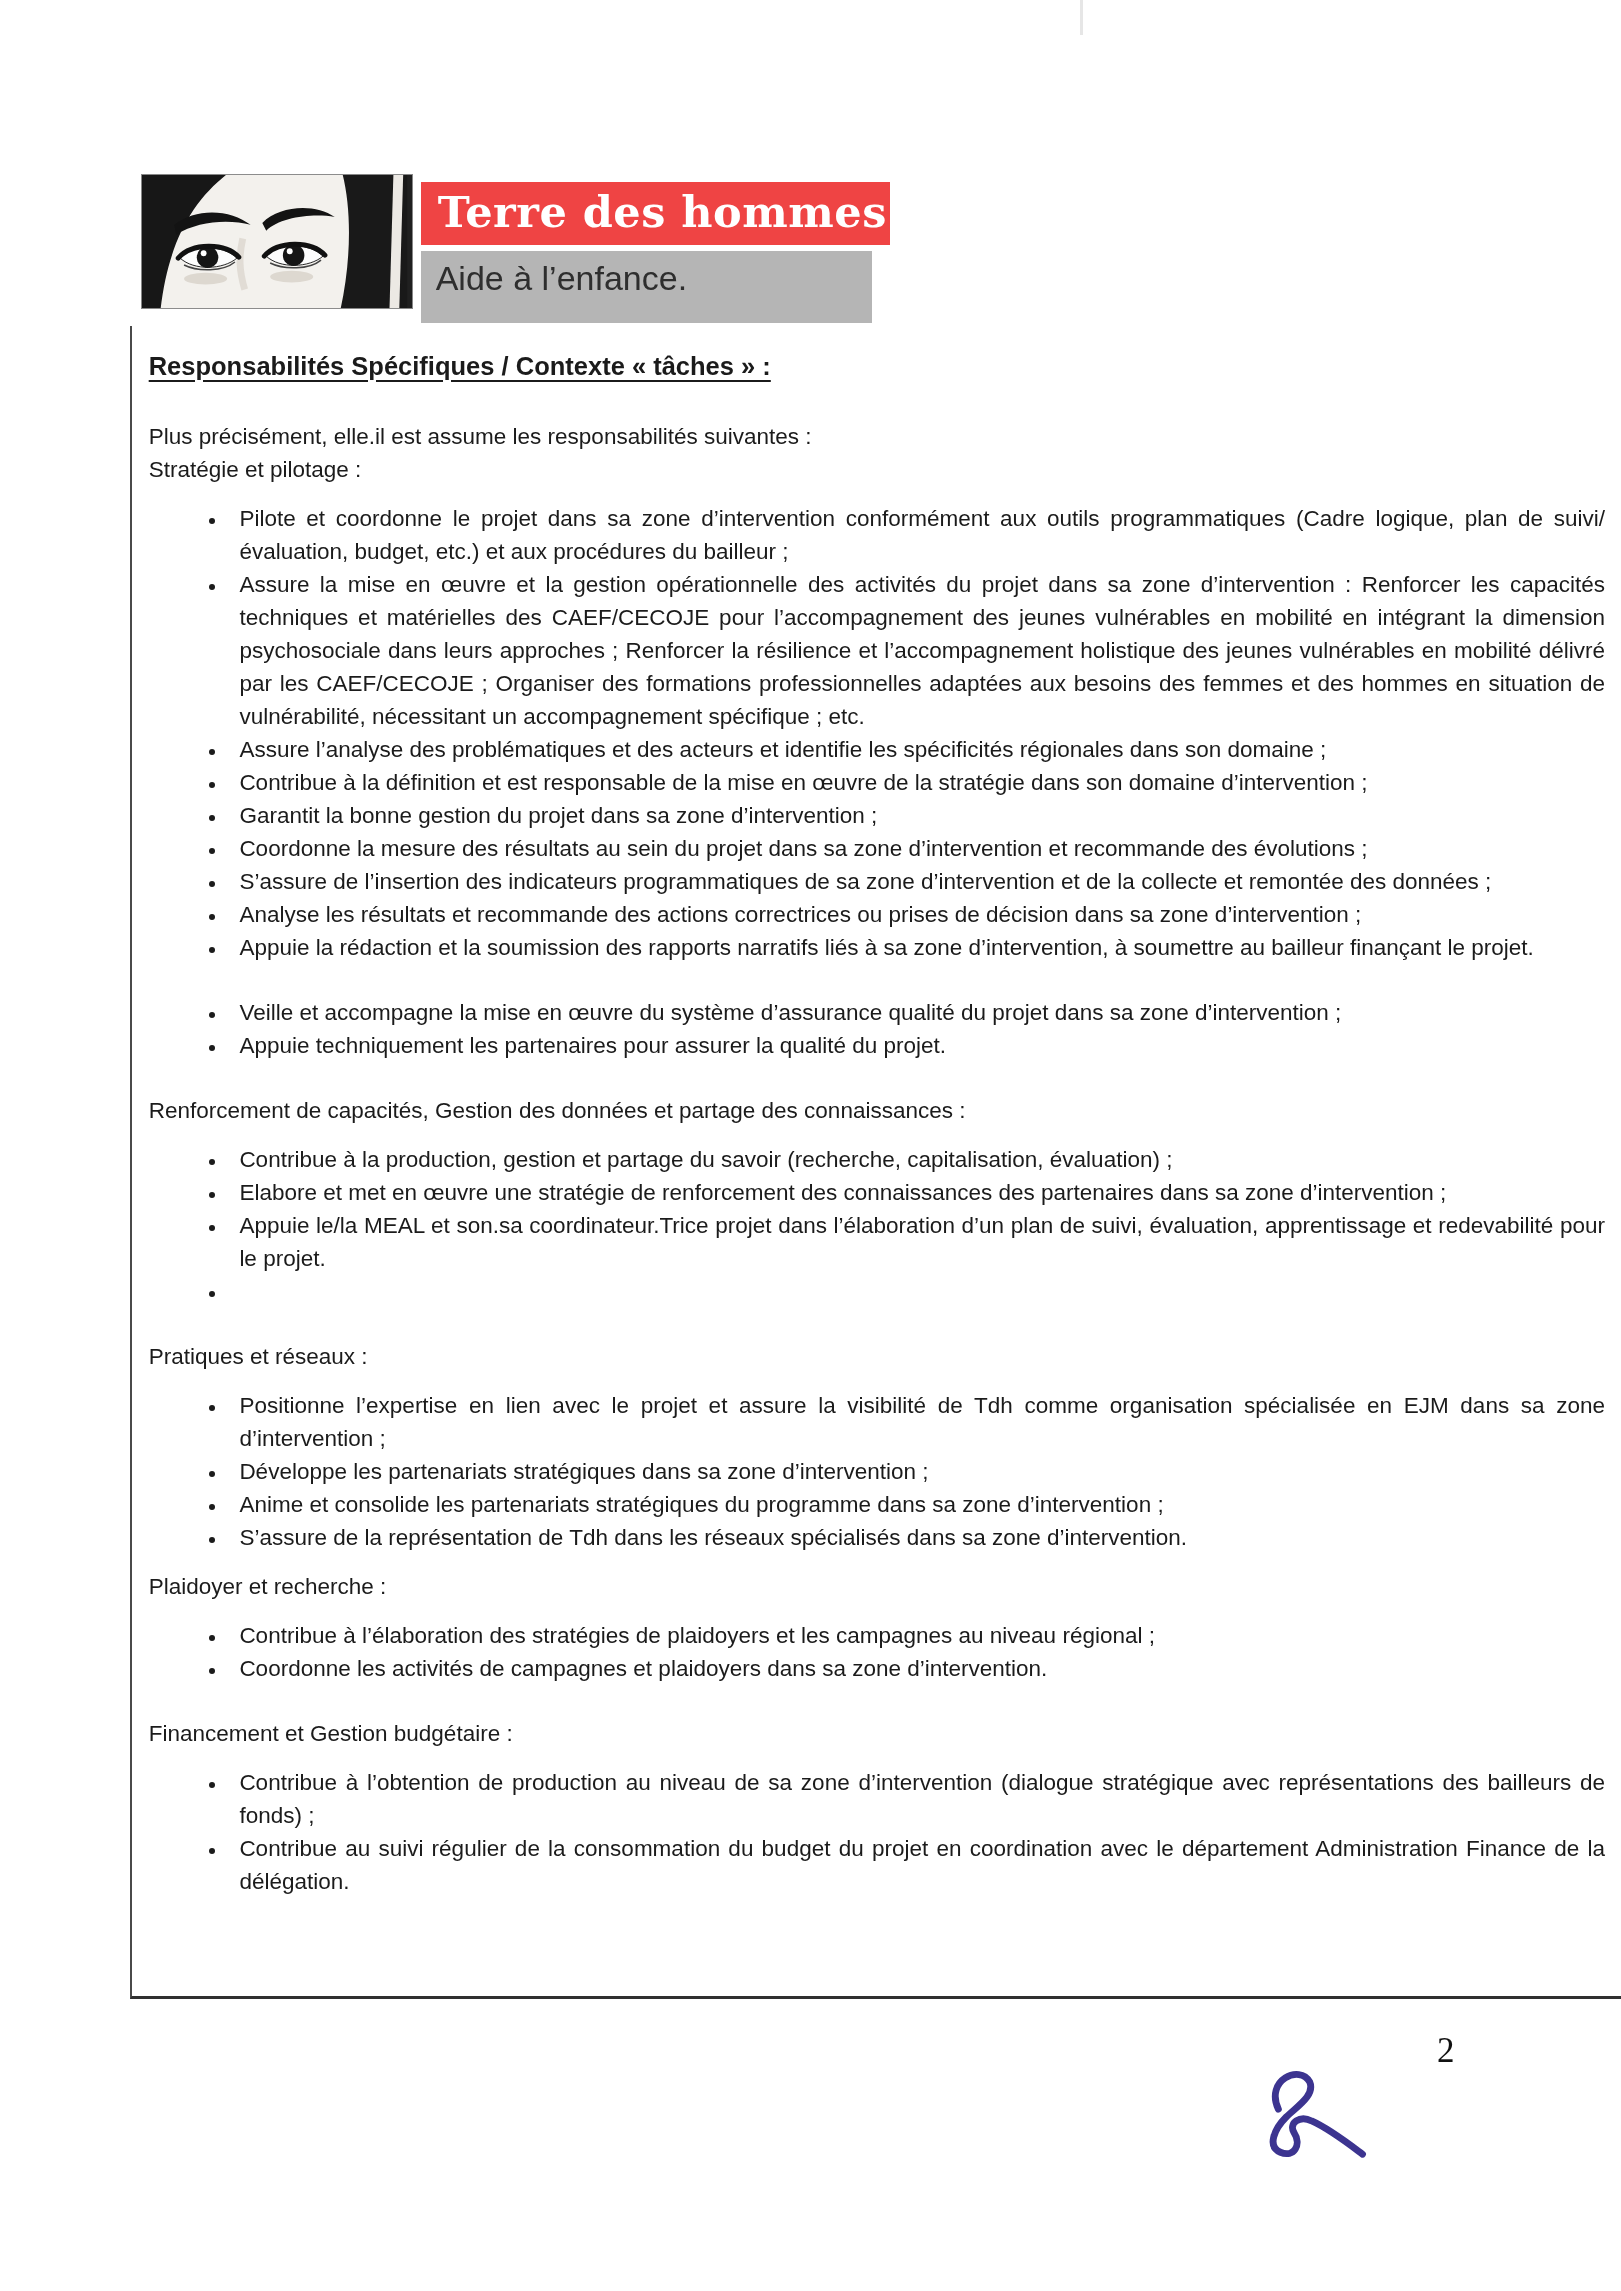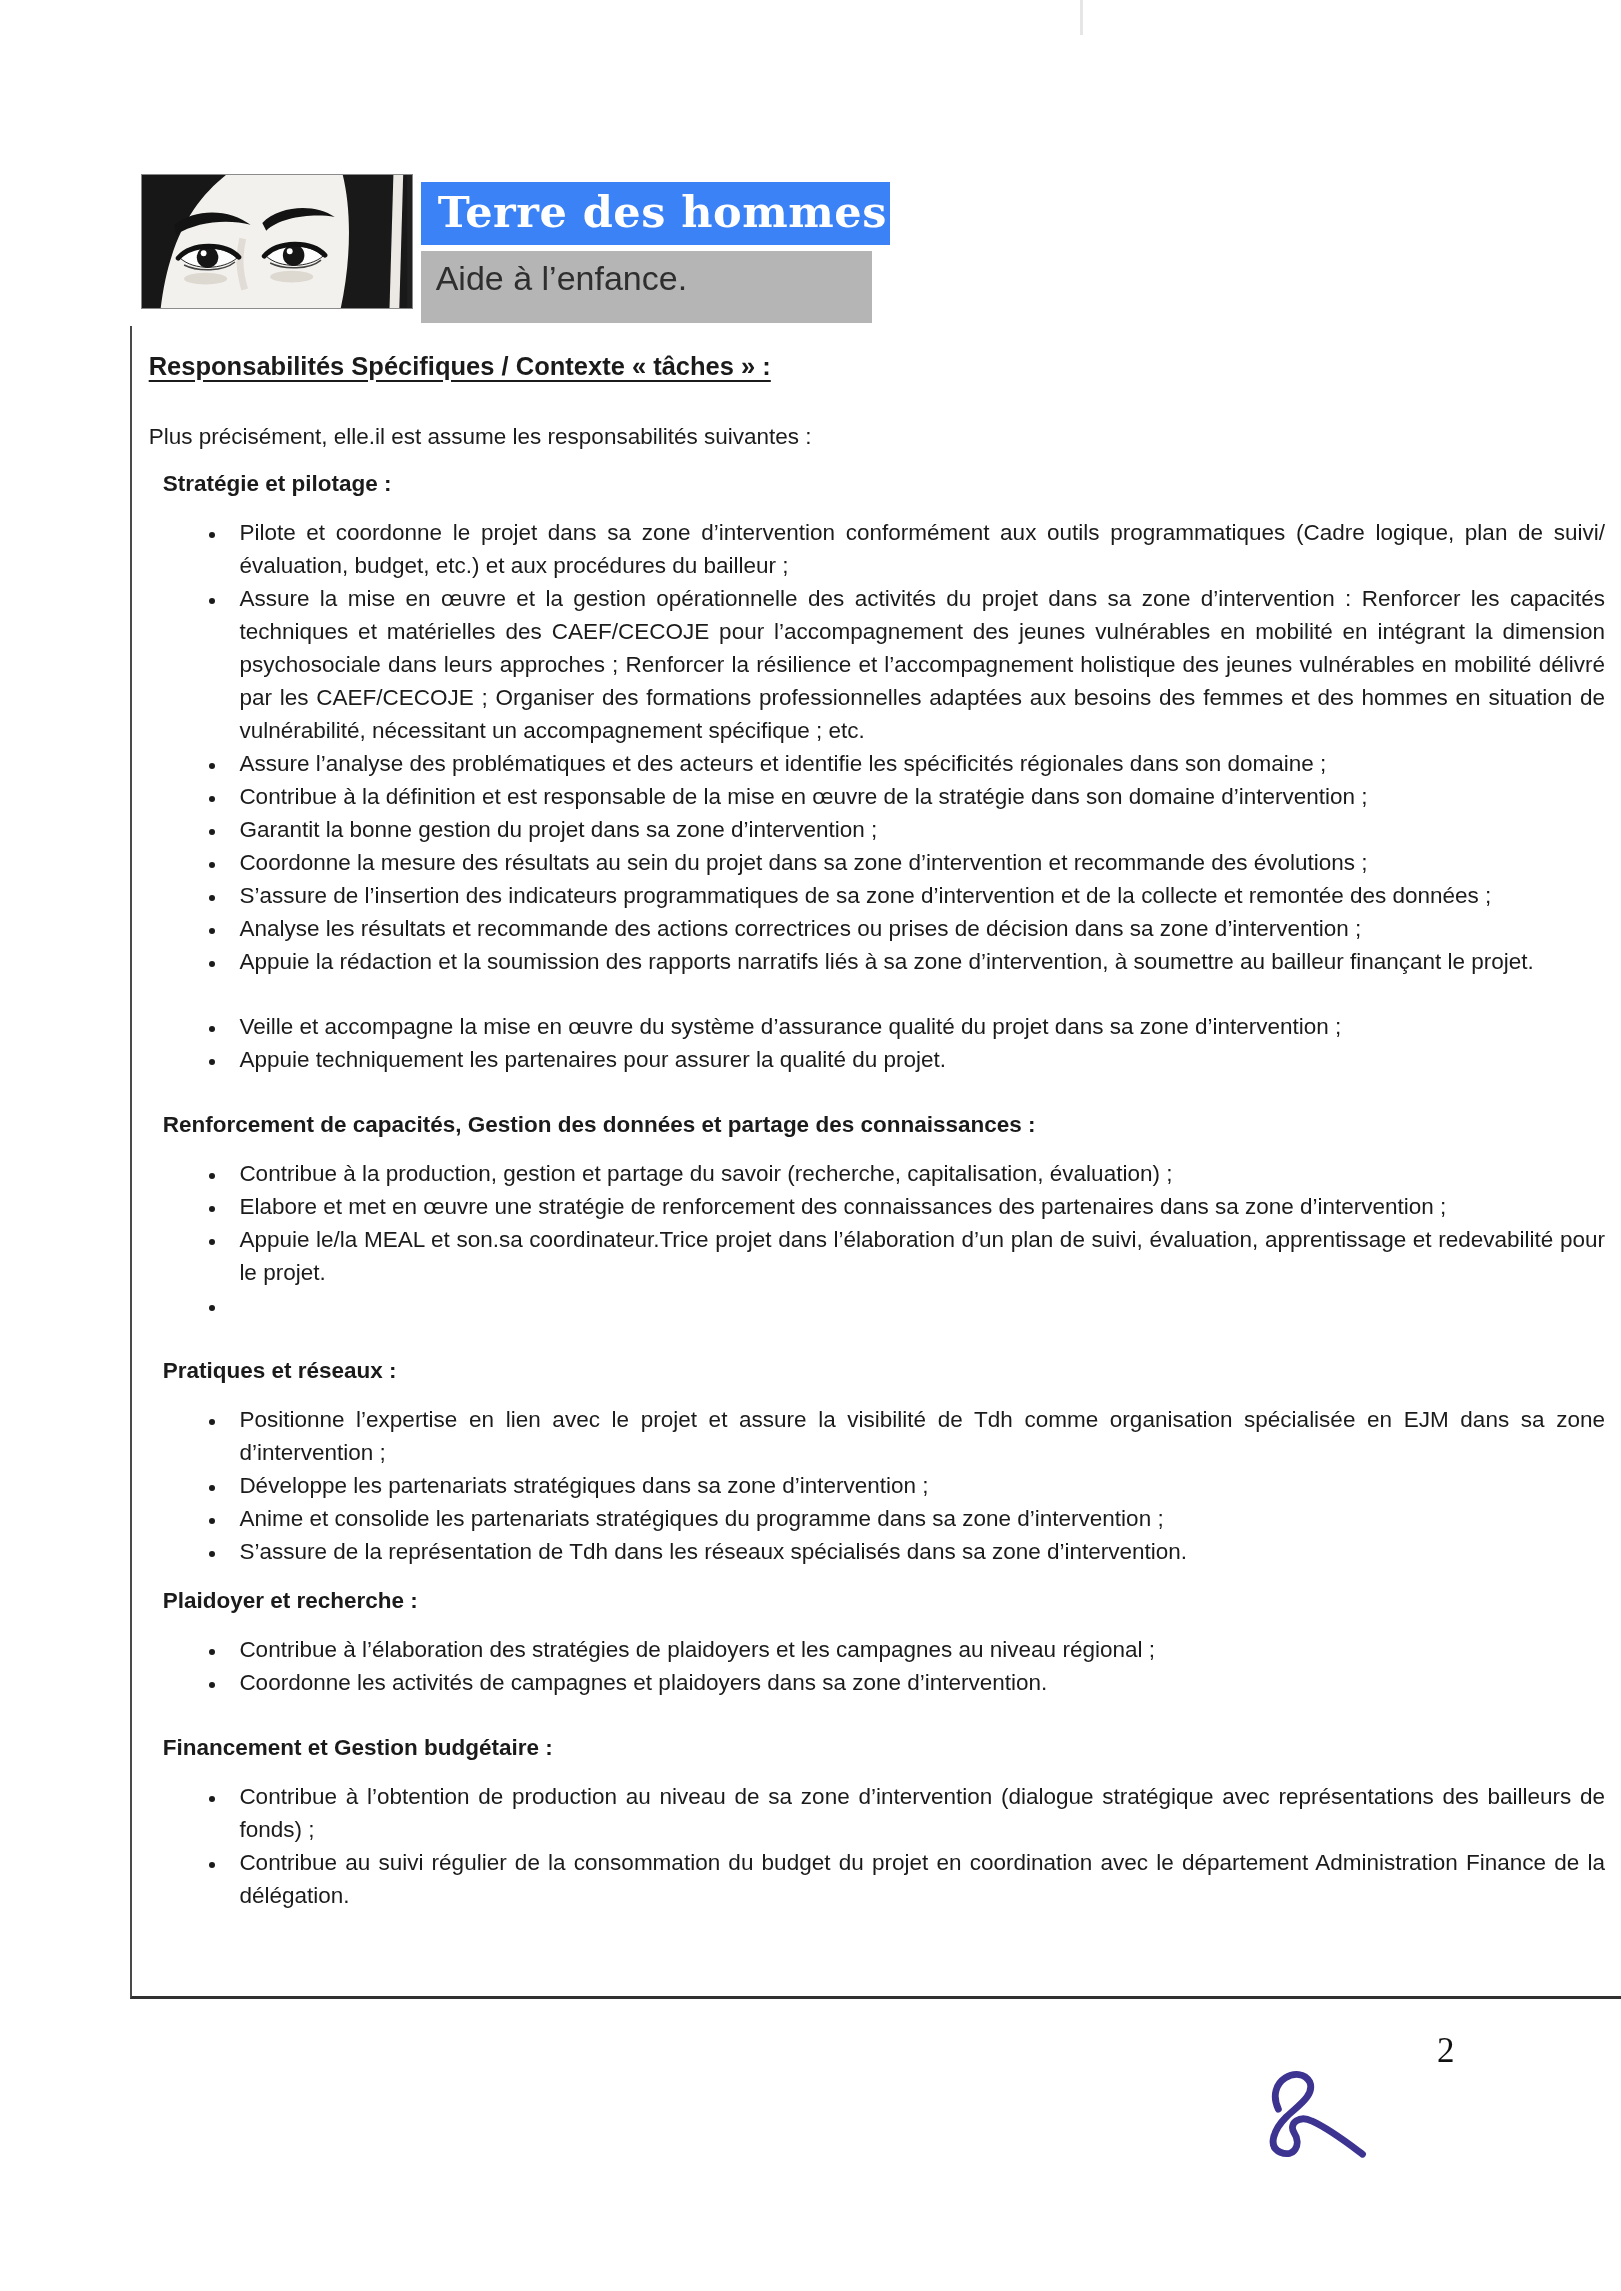--- a/index.html
+++ b/index.html
@@ -20,21 +20,21 @@
   
   .logo-eyes {
     position: absolute;
     left: 141px; top: 174px;
     width: 272px; height: 135px;
   }
   .logo-title {
     position: absolute;
     left: 421px; top: 182px;
     width: 452px; height: 63px;
-    background: #3b82f6;
+    background: #ef4444;
     color: #ffffff;
     font-family: "DejaVu Serif", serif;
     font-weight: 700;
     font-size: 43px;
     line-height: 61px;
     padding-left: 16.7px;
     letter-spacing: 0.5px;
     white-space: nowrap;
   }
   .logo-subtitle {
@@ -69,24 +69,24 @@
   }
   .intro {
     margin: 37px 0 0 0;
     font-size: 22.5px;
     line-height: 33px;
   }
   .doc-section { margin-top: 32px; }
   .doc-section.first { margin-top: 0; }
   .doc-section.tight { margin-top: 3.9px; }
   .section-title {
-    margin: 14px;
+    margin: 0;
     font-size: 22.5px;
     line-height: 33px;
-    font-weight: 700;
+    font-weight: 400;
   }
   .bullet-list {
     margin: 16px;
     padding-left: 62px;
     list-style: disc outside;
   }
   .bullet-item {
     font-size: 22.5px;
     line-height: 33px;
     padding-left: 12.7px;

